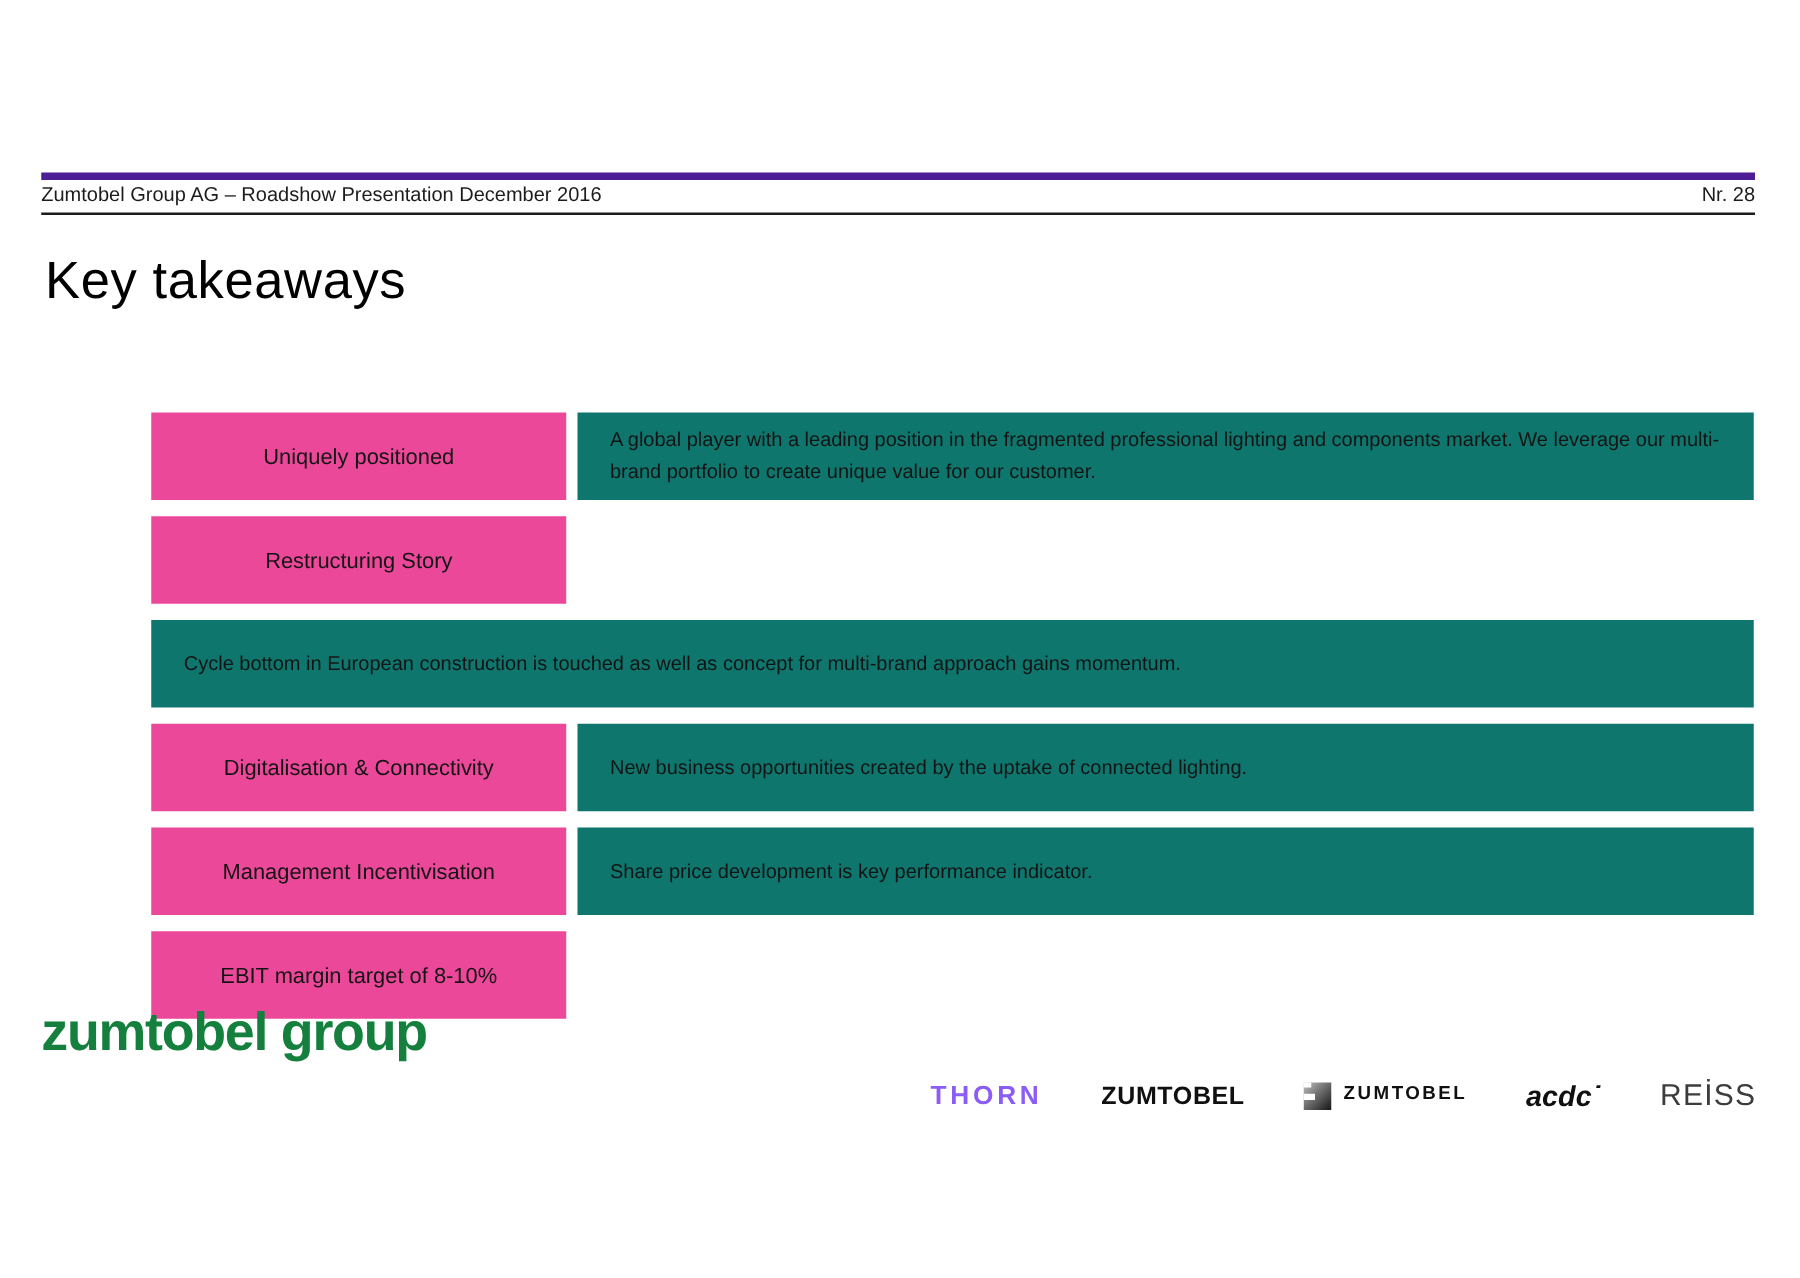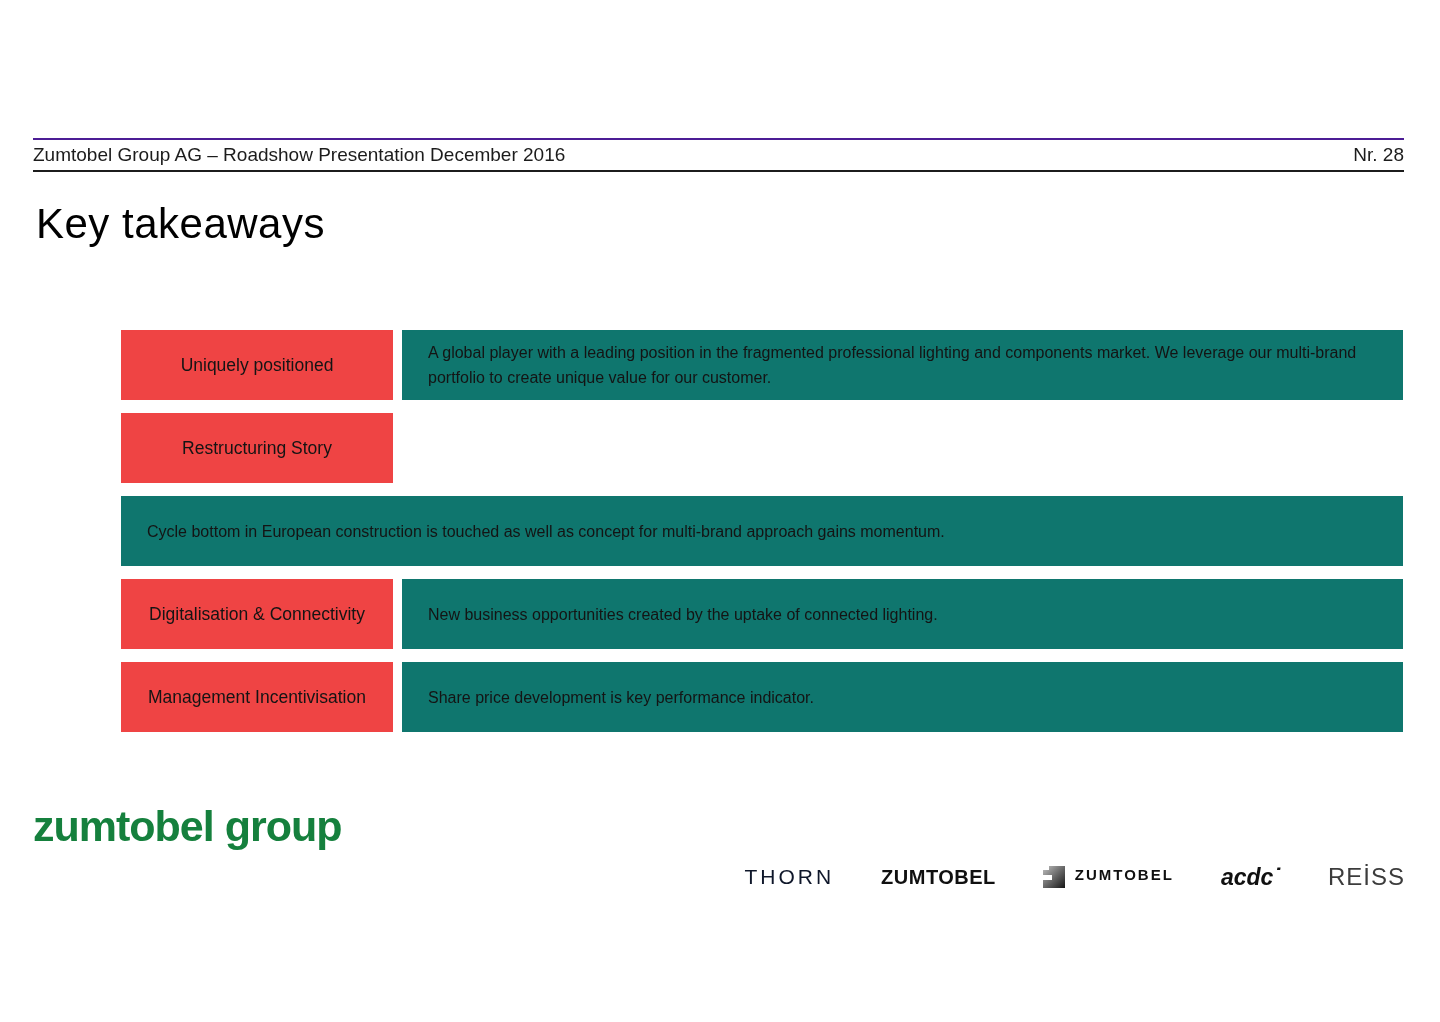--- a/index.html
+++ b/index.html
@@ -9,42 +9,42 @@
     font-family:"Liberation Sans", sans-serif;
     position:relative;
     overflow:hidden;
     color:#1a1a1a;
   }
 
   
   .header {
     position:absolute; left:33px; right:36px; top:138px;
     height:34px; box-sizing:border-box;
-    border-top:2px solid #4c1d95;
+    border-top:6px solid #4c1d95;
     border-bottom:2px solid #1c1c1c;
     display:flex; align-items:center; justify-content:space-between;
-    font-size:19px; color:#1c1c1c;
+    font-size:16px; color:#1c1c1c;
   }
 
   .slide-title {
     position:absolute; left:36px; top:200px;
     font-size:42px; font-weight:400; color:#000;
     letter-spacing:0.5px;
     text-align:center;
   }
 
   
   .rows {
     position:absolute; left:121px; top:330px; width:1282px;
     display:flex; flex-direction:column; gap:13px;
   }
   .row { display:flex; gap:9px; height:70px; }
   .label-box {
-    width:272px; flex:none;
-    background:#ef4444;
+    width:332px; flex:none;
+    background:#ec4899;
     display:flex; align-items:center; justify-content:center;
     font-size:17.5px; color:#141414;
     text-align:center;
   }
   .desc-box {
     flex:1;
     background:#0f766e;
     display:flex; align-items:center;
     padding:0 26px;
     font-size:16px; line-height:25px; color:#141414;
@@ -53,21 +53,21 @@
   
   .wordmark {
     position:absolute; left:33px; top:802px;
     font-size:43px; font-weight:700; letter-spacing:-1px;
     color:#15803d;
   }
   .brands {
     position:absolute; right:35px; top:856px; height:42px;
     display:flex; align-items:center; gap:47px;
   }
-  .brand-thorn  { font-size:21px; letter-spacing:3px; color:#0f172a; font-weight:400; }
+  .brand-thorn  { font-size:21px; letter-spacing:3px; color:#8b5cf6; font-weight:700; }
   .brand-tridonic { font-size:20px; font-weight:700; letter-spacing:0.5px; color:#101010; }
   .brand-zumtobel { display:flex; gap:10px; }
   .z-icon {
     position:relative; width:22px; height:22px; flex:none;
     background:linear-gradient(135deg,#c2c2c2 0%, #7a7a7a 40%, #151515 100%);
   }
   .z-icon .notch {
     position:absolute; left:0; top:9px; width:9px; height:5px; background:#ffffff;
   }
   .z-icon .notch-top {
@@ -100,20 +100,21 @@
   </div>
   <div class="row">
     <div class="label-box">Digitalisation &amp; Connectivity</div>
     <div class="desc-box">New business opportunities created by the uptake of connected lighting.</div>
   </div>
   <div class="row">
     <div class="label-box">Management Incentivisation</div>
     <div class="desc-box">Share price development is key performance indicator.</div>
   </div>
   <div class="row">
+    <div class="label-box">EBIT margin target of 8-10%</div>
   </div>
 </div>
 
 <div class="wordmark">zumtobel group</div>
 
 <div class="brands">
   <span class="brand-thorn">THORN</span>
   <span class="brand-tridonic">ZUMTOBEL</span>
   <span class="brand-zumtobel">
     <span class="z-icon">

